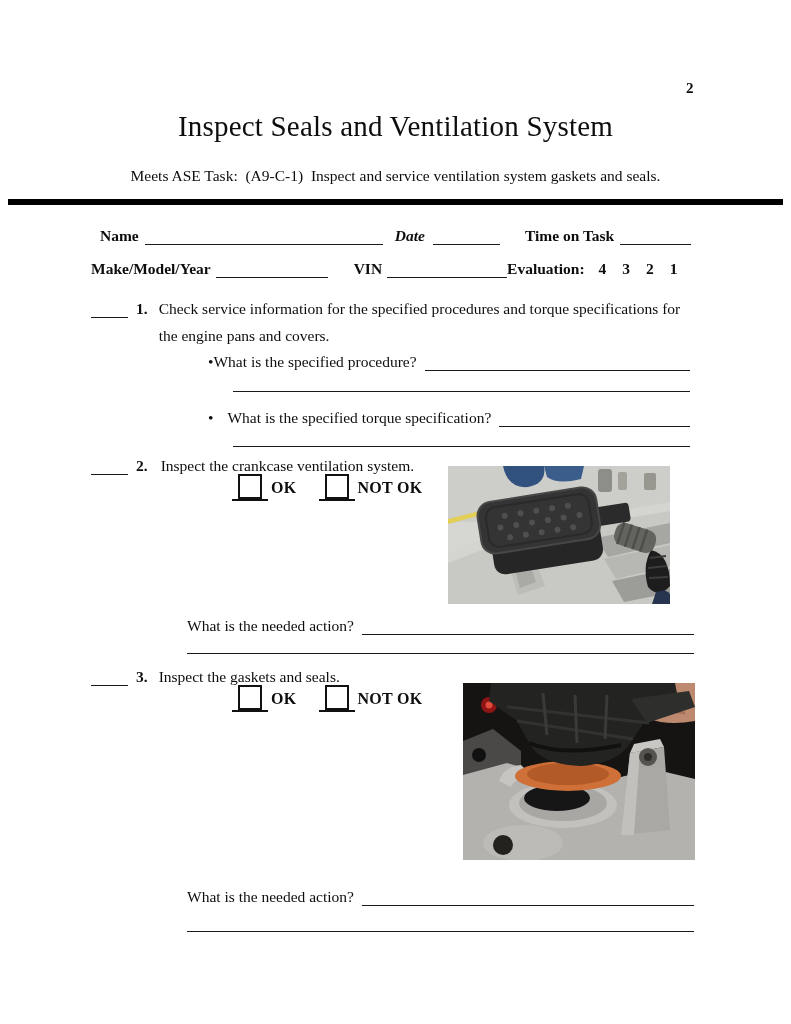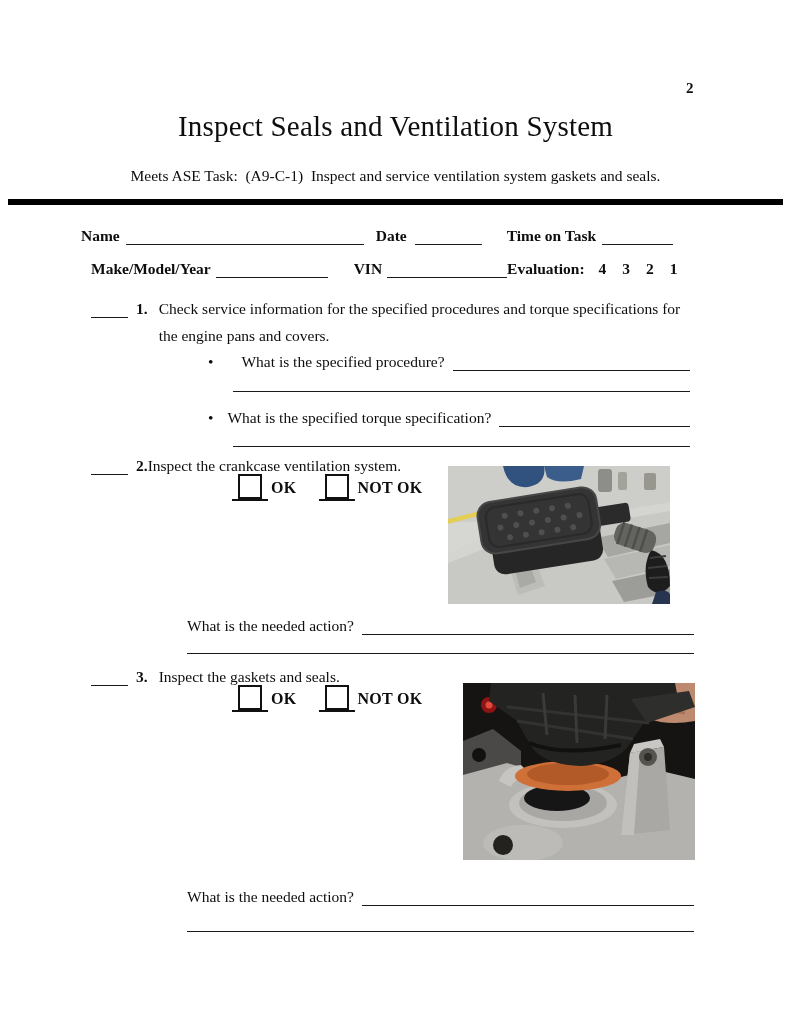--- a/index.html
+++ b/index.html
@@ -29,24 +29,24 @@
 <body>
 
 <div class="page">
 
   <div class="page-num">2</div>
 
   <h1 class="title center">Inspect Seals and Ventilation System</h1>
   <div class="subtitle center">Meets ASE Task:  (A9-C-1)  Inspect and service ventilation system gaskets and seals.</div>
   <div class="rule"></div>
 
-  <div class="row" style="left:81px;top:227px;">
+  <div class="row" style="left:100px;top:227px;">
     <span class="b">Name</span>
     <span class="ul" style="width:238px;margin-left:6px;"></span>
-    <span class="b" style="margin-left:12px;">Date</span>
+    <span class="b" style="margin-left:12px;font-style:italic;">Date</span>
     <span class="ul" style="width:67px;margin-left:8px;"></span>
     <span class="b" style="margin-left:25px;">Time on Task</span>
     <span class="ul" style="width:71px;margin-left:6px;"></span>
   </div>
 
   <div class="row" style="left:91px;top:260px;">
     <span class="b">Make/Model/Year</span>
     <span class="ul" style="width:112px;margin-left:5px;"></span>
     <span class="b" style="margin-left:26px;">VIN</span>
     <span class="ul" style="width:120px;margin-left:5px;"></span>
@@ -61,36 +61,36 @@
     <span class="ul" style="width:37px;"></span>
     <span class="b" style="margin-left:8px;">1.</span>
     <div class="lines-block" style="margin-left:11px;white-space:normal;width:540px;">
       <div>Check service information for the specified procedures and torque specifications for</div>
       <div>the engine pans and covers.</div>
     </div>
   </div>
 
   <div class="row" style="left:208px;top:353px;width:482px;">
     <span class="bullet">•</span>
-    <span style="margin-left:28px;">What is the specified procedure?</span>
+    <span style="margin-left:0;">What is the specified procedure?</span>
     <span class="ul" style="flex:1;margin-left:8px;"></span>
   </div>
   <div class="line" style="left:233px;top:391px;width:457px;"></div>
 
   <div class="row" style="left:208px;top:409px;width:482px;">
     <span class="bullet">•</span>
     <span style="margin-left:14px;">What is the specified torque specification?</span>
     <span class="ul" style="flex:1;margin-left:8px;"></span>
   </div>
   <div class="line" style="left:233px;top:446px;width:457px;"></div>
 
   <div class="row" style="left:91px;top:457px;">
     <span class="ul" style="width:37px;"></span>
     <span class="b" style="margin-left:8px;">2.</span>
-    <span style="margin-left:0;">Inspect the crankcase ventilation system.</span>
+    <span style="margin-left:13px;">Inspect the crankcase ventilation system.</span>
   </div>
 
   <div class="cbx-row" style="left:232px;top:474px;">
     <span class="cbx">
         <span class="box"></span>
       </span>
     <span class="cbx-label">OK</span>
     <span class="cbx" style="margin-left:22px;">
         <span class="box"></span>
       </span>

